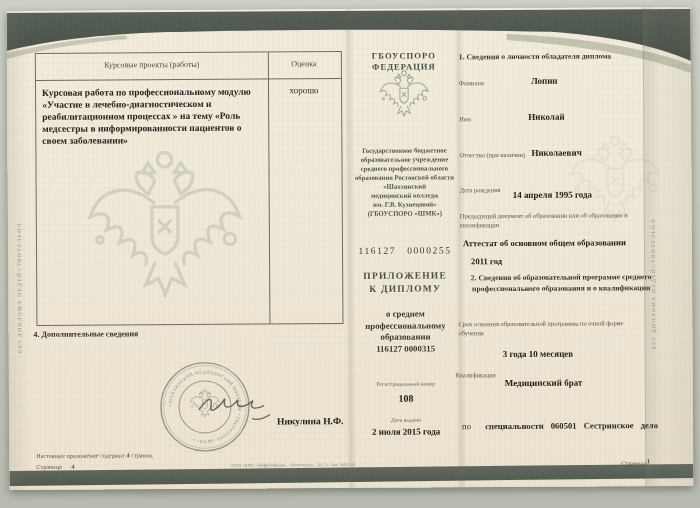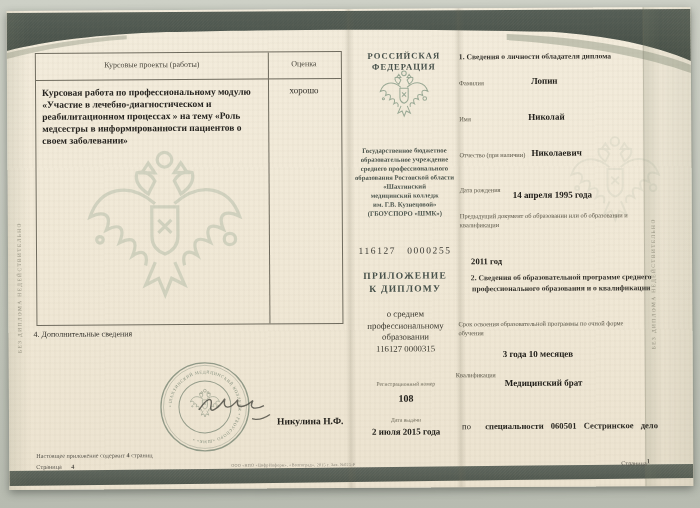--- a/index.html
+++ b/index.html
@@ -34,21 +34,21 @@
     font-size:9px;color:#33312b;}
   
   .lbl{font-size:6.4px;color:#5c584a;line-height:9px;}
   .val{font-weight:bold;color:#22201b;}
   .sec-title{font-weight:bold;color:#33312b;font-size:7.6px;}
   .center-col{text-align:center;}
   .country{font-size:8.6px;font-weight:bold;letter-spacing:1px;color:#46504a;line-height:11px;}
   .inst{font-size:6.7px;font-weight:bold;color:#4c554d;line-height:9px;}
   .serial{font-size:9.5px;letter-spacing:1.6px;word-spacing:7px;color:#3b3a34;text-align:center;}
   .doc-title{font-size:9.5px;font-weight:bold;letter-spacing:1.2px;color:#47514a;line-height:12.5px;}
-  .doc-sub{font-size:8.8px;font-weight:normal;color:#3a382f;line-height:11.5px;}
+  .doc-sub{font-size:8.8px;font-weight:bold;color:#3a382f;line-height:11.5px;}
   .tiny-lbl{font-size:5.6px;color:#6e6a5a;}
   .vert-text{writing-mode:vertical-rl;transform:rotate(180deg);font-size:5.4px;
     letter-spacing:1.4px;color:#93907e;z-index:3;}
   .fineprint{font-size:4.2px;color:#8a8578;letter-spacing:.2px;}
   .pgnote{font-size:6.2px;color:#55524a;}
 </style>
 </head>
 <body>
 
 <div class="stage">
@@ -120,39 +120,39 @@
 
     <div class="abs tbl z3">
       <div class="vline"></div>
       <div class="hline"></div>
       <div class="th" style="left:0;width:232px">Курсовые проекты (работы)</div>
       <div class="th" style="left:232px;width:72px">Оценка</div>
       <div class="tbl-body">Курсовая работа по профессиональному модулю «Участие в лечебно-диагностическом и реабилитационном процессах »  на тему  «Роль медсестры в  информированности  пациентов о своем заболевании»</div>
       <div class="tbl-grade">хорошо</div>
     </div>
 
-    <div class="abs z4" style="left:25px;top:319px;font-size:8px;font-weight:normal;color:#33312b">4. Дополнительные сведения</div>
+    <div class="abs z4" style="left:25px;top:319px;font-size:8px;font-weight:bold;color:#33312b">4. Дополнительные сведения</div>
 
 
     <div class="abs z4 val" style="left:268px;top:407px;font-size:9.5px">Никулина Н.Ф.</div>
 
     <div class="abs z4 pgnote" style="left:27px;top:441px">
       <span>Настоящее приложение содержит</span>
       <b>4</b>
       <span>страниц</span>
     </div>
     <div class="abs z4 pgnote" style="left:27px;top:452px">
       <span>Страница</span>
       <b style="margin-left:8px">4</b>
     </div>
     <div class="abs z4 fineprint" style="left:222px;top:453px">ООО «НПО «ЦифрИнформ», «Волгоград», 2015 г. Зак. №025-Р</div>
 
     <div class="abs z4 center-col" style="left:344px;top:42px;width:106px">
       <div class="country">
-        <div>РОССИЙСКАЯ</div>
+        <div>ГБОУСПОРО</div>
         <div>ФЕДЕРАЦИЯ</div>
       </div>
     </div>
 
     <div class="abs z4 center-col inst" style="left:340px;top:137px;width:114px">
       <div>Государственное бюджетное</div>
       <div>образовательное учреждение</div>
       <div>среднего профессионального</div>
       <div>образования Ростовской области</div>
       <div>«Шахтинский</div>
@@ -188,20 +188,21 @@
     <div class="abs z4 lbl" style="left:452px;top:106px">Имя</div>
     <div class="abs z4 val" style="left:521px;top:104px;font-size:9px">Николай</div>
 
     <div class="abs z4 lbl" style="left:452px;top:142px">Отчество (при наличии)</div>
     <div class="abs z4 val" style="left:524px;top:140px;font-size:9px">Николаевич</div>
 
     <div class="abs z4 lbl" style="left:452px;top:177px">Дата рождения</div>
     <div class="abs z4 val" style="left:505px;top:182px;font-size:9px">14 апреля  1995 года</div>
 
     <div class="abs z4 lbl" style="left:452px;top:203px;width:198px">Предыдущий документ об образовании или об образовании и квалификации</div>
+    <div class="abs z4 val" style="left:455px;top:230px;font-size:8.6px">Аттестат об основном общем образовании</div>
     <div class="abs z4 val" style="left:463px;top:248px;font-size:8.6px">2011 год</div>
 
     <div class="abs z4 sec-title center-col" style="left:452px;top:264px;width:202px;line-height:11px">2. Сведения об образовательной программе среднего профессионального образования и о квалификации</div>
 
     <div class="abs z4 lbl" style="left:450px;top:311px;width:190px">Срок освоения образовательной программы по очной форме обучения</div>
     <div class="abs z4 val" style="left:494px;top:341px;font-size:9px">3 года 10 месяцев</div>
 
     <div class="abs z4 lbl" style="left:447px;top:362px">Квалификация</div>
     <div class="abs z4 val" style="left:496px;top:370px;font-size:9px">Медицинский брат</div>
 

